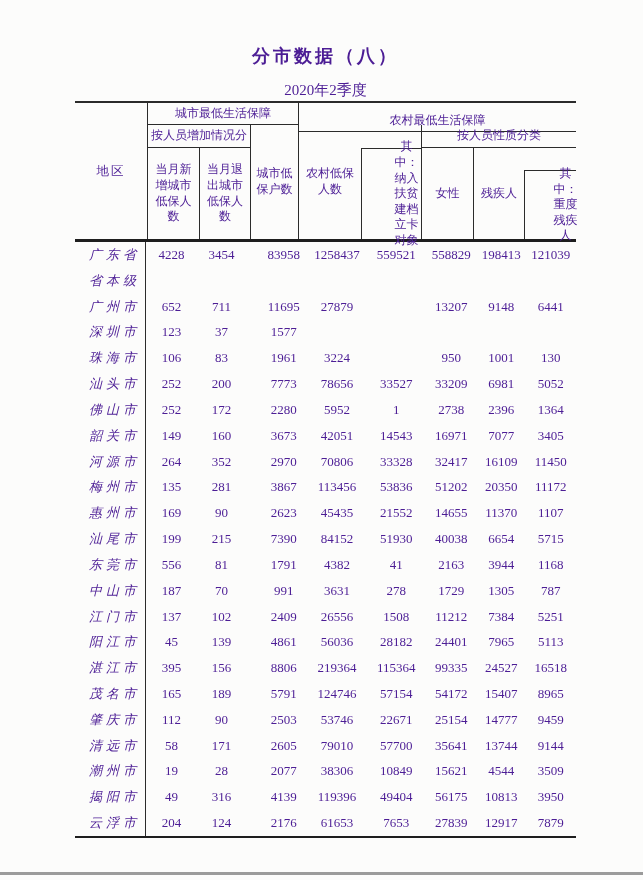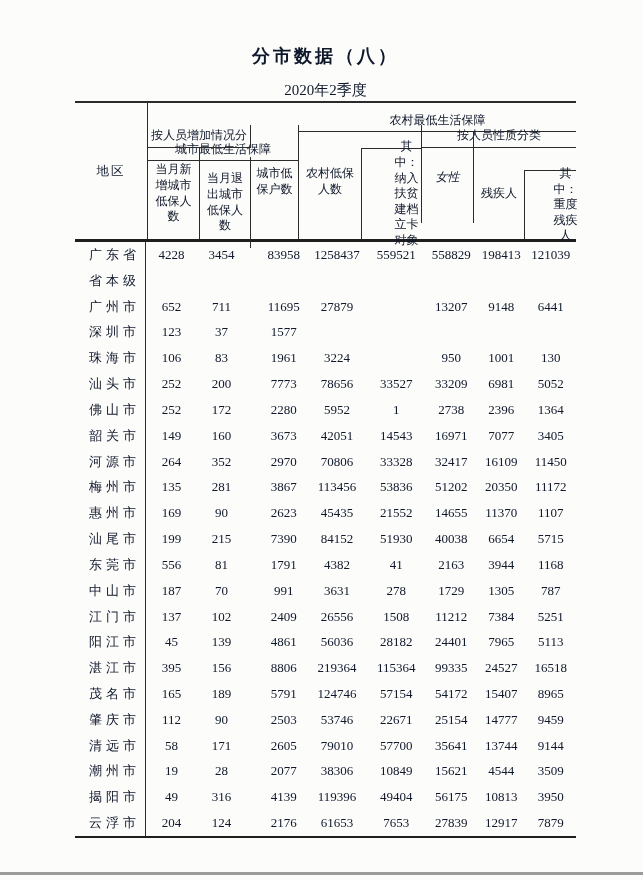--- a/index.html
+++ b/index.html
@@ -1,21 +1,21 @@
 <!DOCTYPE html>
 <html><head>
 <meta charset="utf-8">
 <style>
   html,body{margin:0;padding:0;background:#e8e8e8;}
   .page{
     position:relative;
     width:643px;height:880px;
     background:#fcfcfb;
     font-family:"Liberation Serif", serif;
-    color:#0f172a;
+    color:#4c1d95;
     overflow:hidden;
     margin:0 auto;
   }
   .title{
     position:absolute;top:44px;left:75px;width:501px;
     margin:0;text-align:center;
     font-size:18px;font-weight:bold;letter-spacing:3px;
   }
   .subtitle{
     position:absolute;top:81px;left:75px;width:501px;
@@ -33,50 +33,51 @@
     position:absolute;box-sizing:border-box;
     display:flex;align-items:center;justify-content:center;
     text-align:center;font-size:12px;line-height:1.3;
     padding:0 2px;
   }
   .b-r{border-right:1px solid #2b2b2b;}
   .b-l{border-left:1px solid #2b2b2b;}
   .b-b{border-bottom:1px solid #2b2b2b;}
   .b-t{border-top:1px solid #2b2b2b;padding-left:32px;}
   .h-corner {left:0;   top:0;  width:73px; height:136px;border-right:1.5px solid #2b2b2b;font-size:12.5px;letter-spacing:2px;}
-  .h-urban  {left:73px; top:0;  width:151px;height:22px;margin-top:36px;}
+  .h-urban  {left:73px; top:0;  width:151px;height:22px;}
   .h-rural  {left:224px;top:7px;  width:277px;height:22px;}
   .h-bychange{left:73px;top:22px;width:103px;height:23px;}
   .h-bytype {left:346px;top:22px;width:155px;height:23px;font-family:Liberation Serif, serif;}
   .h-c1{left:73px; top:45px;width:52px;height:91px;}
-  .h-c2{left:125px;top:54px;width:51px;height:91px;}
+  .h-c2{left:125px;top:45px;width:51px;height:91px;}
   .h-c3{left:176px;top:22px;width:48px;height:114px;}
   .h-c4{left:224px;top:22px;width:62px;height:114px;}
   .h-c5{left:286px;top:45px;width:60px;height:91px;}
-  .h-c6{left:346px;top:29px;width:53px;height:91px;font-style:italic;}
+  .h-c6{left:346px;top:45px;width:53px;height:91px;}
   .h-c7{left:399px;top:45px;width:50px;height:91px;}
   .h-c8{left:449px;top:67px;width:52px;height:69px;}
   
   .tbody{
     position:absolute;top:141px;left:0;width:501px;height:596px;
     display:flex;flex-direction:column;
     border-bottom:2.5px solid #1e1e1e;
     box-sizing:border-box;
   }
   .row{flex:1;display:flex;align-items:stretch;}
   .cell{
     box-sizing:border-box;
     display:flex;align-items:center;justify-content:center;
     font-size:13px;
   }
   .cell.region{
     justify-content:flex-start;
     padding-left:14px;
     font-size:13px;letter-spacing:4px;
     border-right:1.5px solid #2b2b2b;
+    font-style:italic;
   }
   .w0{width:73px;} .w1{width:52px;} .w2{width:51px;} .w3{width:48px;margin-left:14px;}
   .w4{width:62px;} .w5{width:60px;} .w6{width:53px;} .w7{width:50px;} .w8{width:52px;}
   .page-edge{
     position:absolute;left:0;top:872px;width:643px;height:3px;
     background:#9b9b9b;
   }
 </style>
 </head>
 <body>

